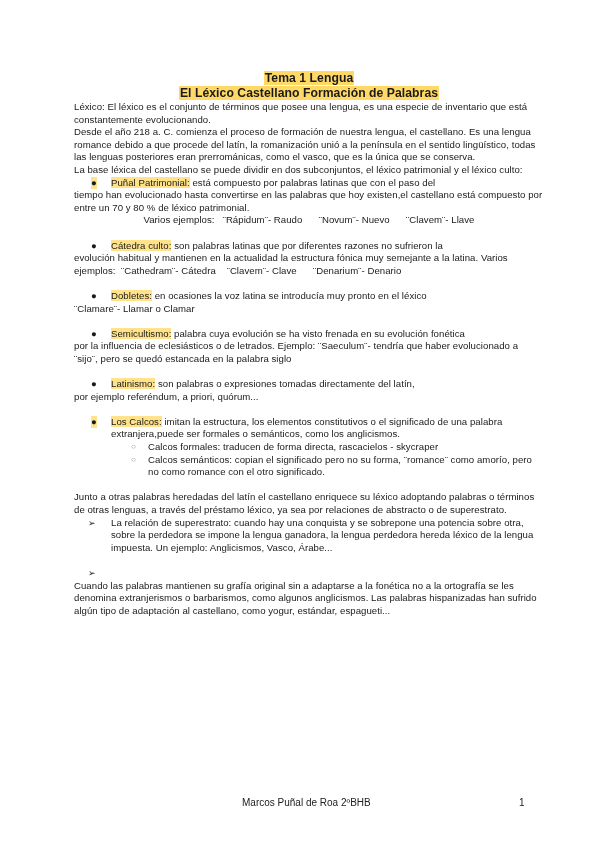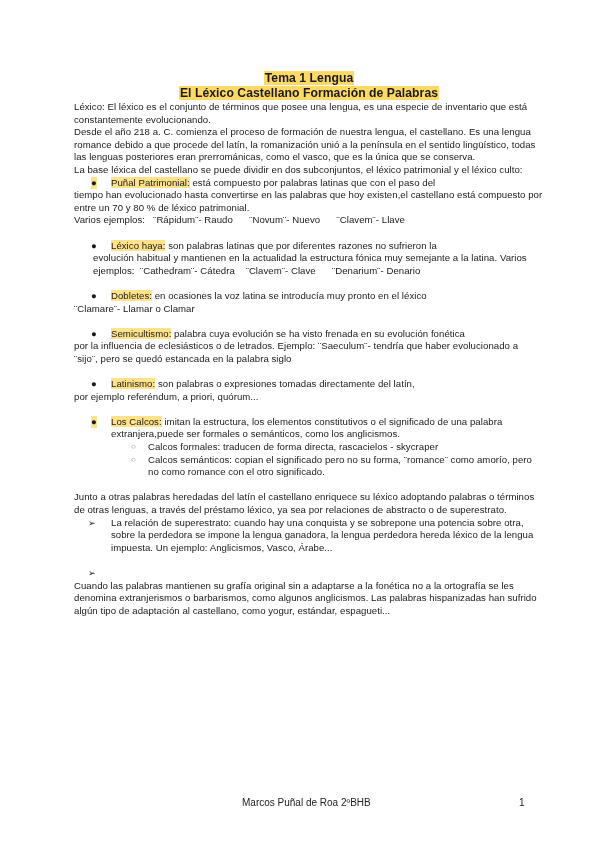--- a/index.html
+++ b/index.html
@@ -35,28 +35,28 @@
 
     <p>Léxico: El léxico es el conjunto de términos que posee una lengua, es una especie de inventario que está constantemente evolucionando.</p>
     <p>Desde el año 218 a. C. comienza el proceso de formación de nuestra lengua, el castellano. Es una lengua romance debido a que procede del latín, la romanización unió a la península en el sentido lingüístico, todas las lenguas posteriores eran prerrománicas, como el vasco, que es la única que se conserva.</p>
     <p>La base léxica del castellano se puede dividir en dos subconjuntos, el léxico patrimonial y el léxico culto:</p>
 
     <div class="bullet-line">
       <span class="dot hl-label" style="padding-left:0;">●</span>
       <span class="hl-label">Puñal Patrimonial:</span><span> está compuesto por palabras latinas que con el paso del</span>
     </div>
     <p>tiempo han evolucionado hasta convertirse en las palabras que hoy existen,el castellano está compuesto por entre un 70 y 80 % de léxico patrimonial.</p>
-    <p style="white-space:pre;">Varios ejemplos:   ¨Rápidum¨- Raudo      ¨Novum¨- Nuevo      ¨Clavem¨- Llave</p>
+    <p style="white-space:pre;text-align:center;">Varios ejemplos:   ¨Rápidum¨- Raudo      ¨Novum¨- Nuevo      ¨Clavem¨- Llave</p>
     <div class="gap"></div>
 
     <div class="bullet-line">
       <span class="dot">●</span>
-      <span class="hl-label">Léxico haya:</span><span> son palabras latinas que por diferentes razones no sufrieron la</span>
+      <span class="hl-label">Cátedra culto:</span><span> son palabras latinas que por diferentes razones no sufrieron la</span>
     </div>
-    <p style="white-space:pre-wrap;margin-left:19px;">evolución habitual y mantienen en la actualidad la estructura fónica muy semejante a la latina. Varios ejemplos:  ¨Cathedram¨- Cátedra    ¨Clavem¨- Clave      ¨Denarium¨- Denario</p>
+    <p style="white-space:pre-wrap;">evolución habitual y mantienen en la actualidad la estructura fónica muy semejante a la latina. Varios ejemplos:  ¨Cathedram¨- Cátedra    ¨Clavem¨- Clave      ¨Denarium¨- Denario</p>
     <div class="gap"></div>
 
     <div class="bullet-line">
       <span class="dot">●</span>
       <span class="hl-label">Dobletes:</span><span> en ocasiones la voz latina se introducía muy pronto en el léxico</span>
     </div>
     <p>¨Clamare¨- Llamar o Clamar</p>
     <div class="gap"></div>
 
     <div class="bullet-line">

